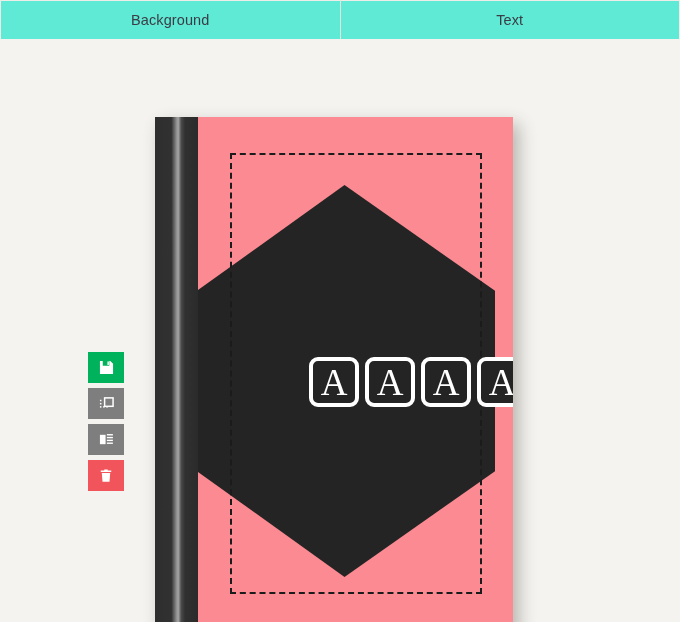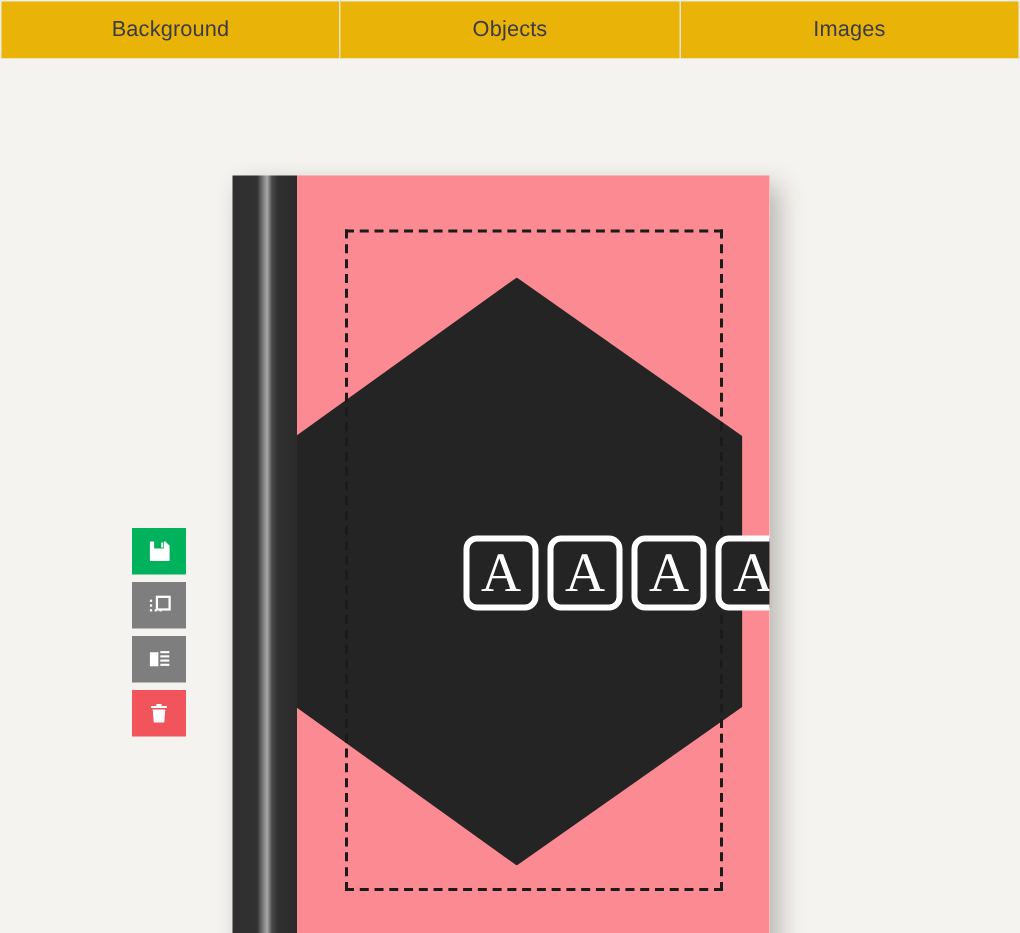--- a/index.html
+++ b/index.html
@@ -23,21 +23,21 @@
   }
   .tab {
     flex: 1 1 0;
     display: flex;
     align-items: center;
     justify-content: center;
     box-sizing: border-box;
     height: 39px;
     font-size: 14.5px;
     color: #3c3c46;
-    background: #eab308;
+    background: #5eead4;
     border-right: 1px solid #e4e3de;
     border-top: 1px solid #eeede8;
     cursor: pointer;
     letter-spacing: .1px;
   }
   .tab:first-child { border-left: 1px solid #eeede8; }
   .tab:last-child { border-right: 1px solid #eeede8; }
 
   
   .stage {
@@ -146,24 +146,21 @@
   }
 </style>
 </head>
 <body>
 
 <div class="tabbar">
   <div class="tab">
       <span>Background</span>
     </div>
   <div class="tab">
-      <span>Objects</span>
-    </div>
-  <div class="tab">
-      <span>Images</span>
+      <span>Text</span>
     </div>
 </div>
 
 <div class="stage">
 
   <div class="toolbar">
 
     <button class="tool-btn green" title="Save">
       <span>
         <svg width="15" height="15" viewBox="0 0 16 16" fill="#ffffff" aria-hidden="true">

